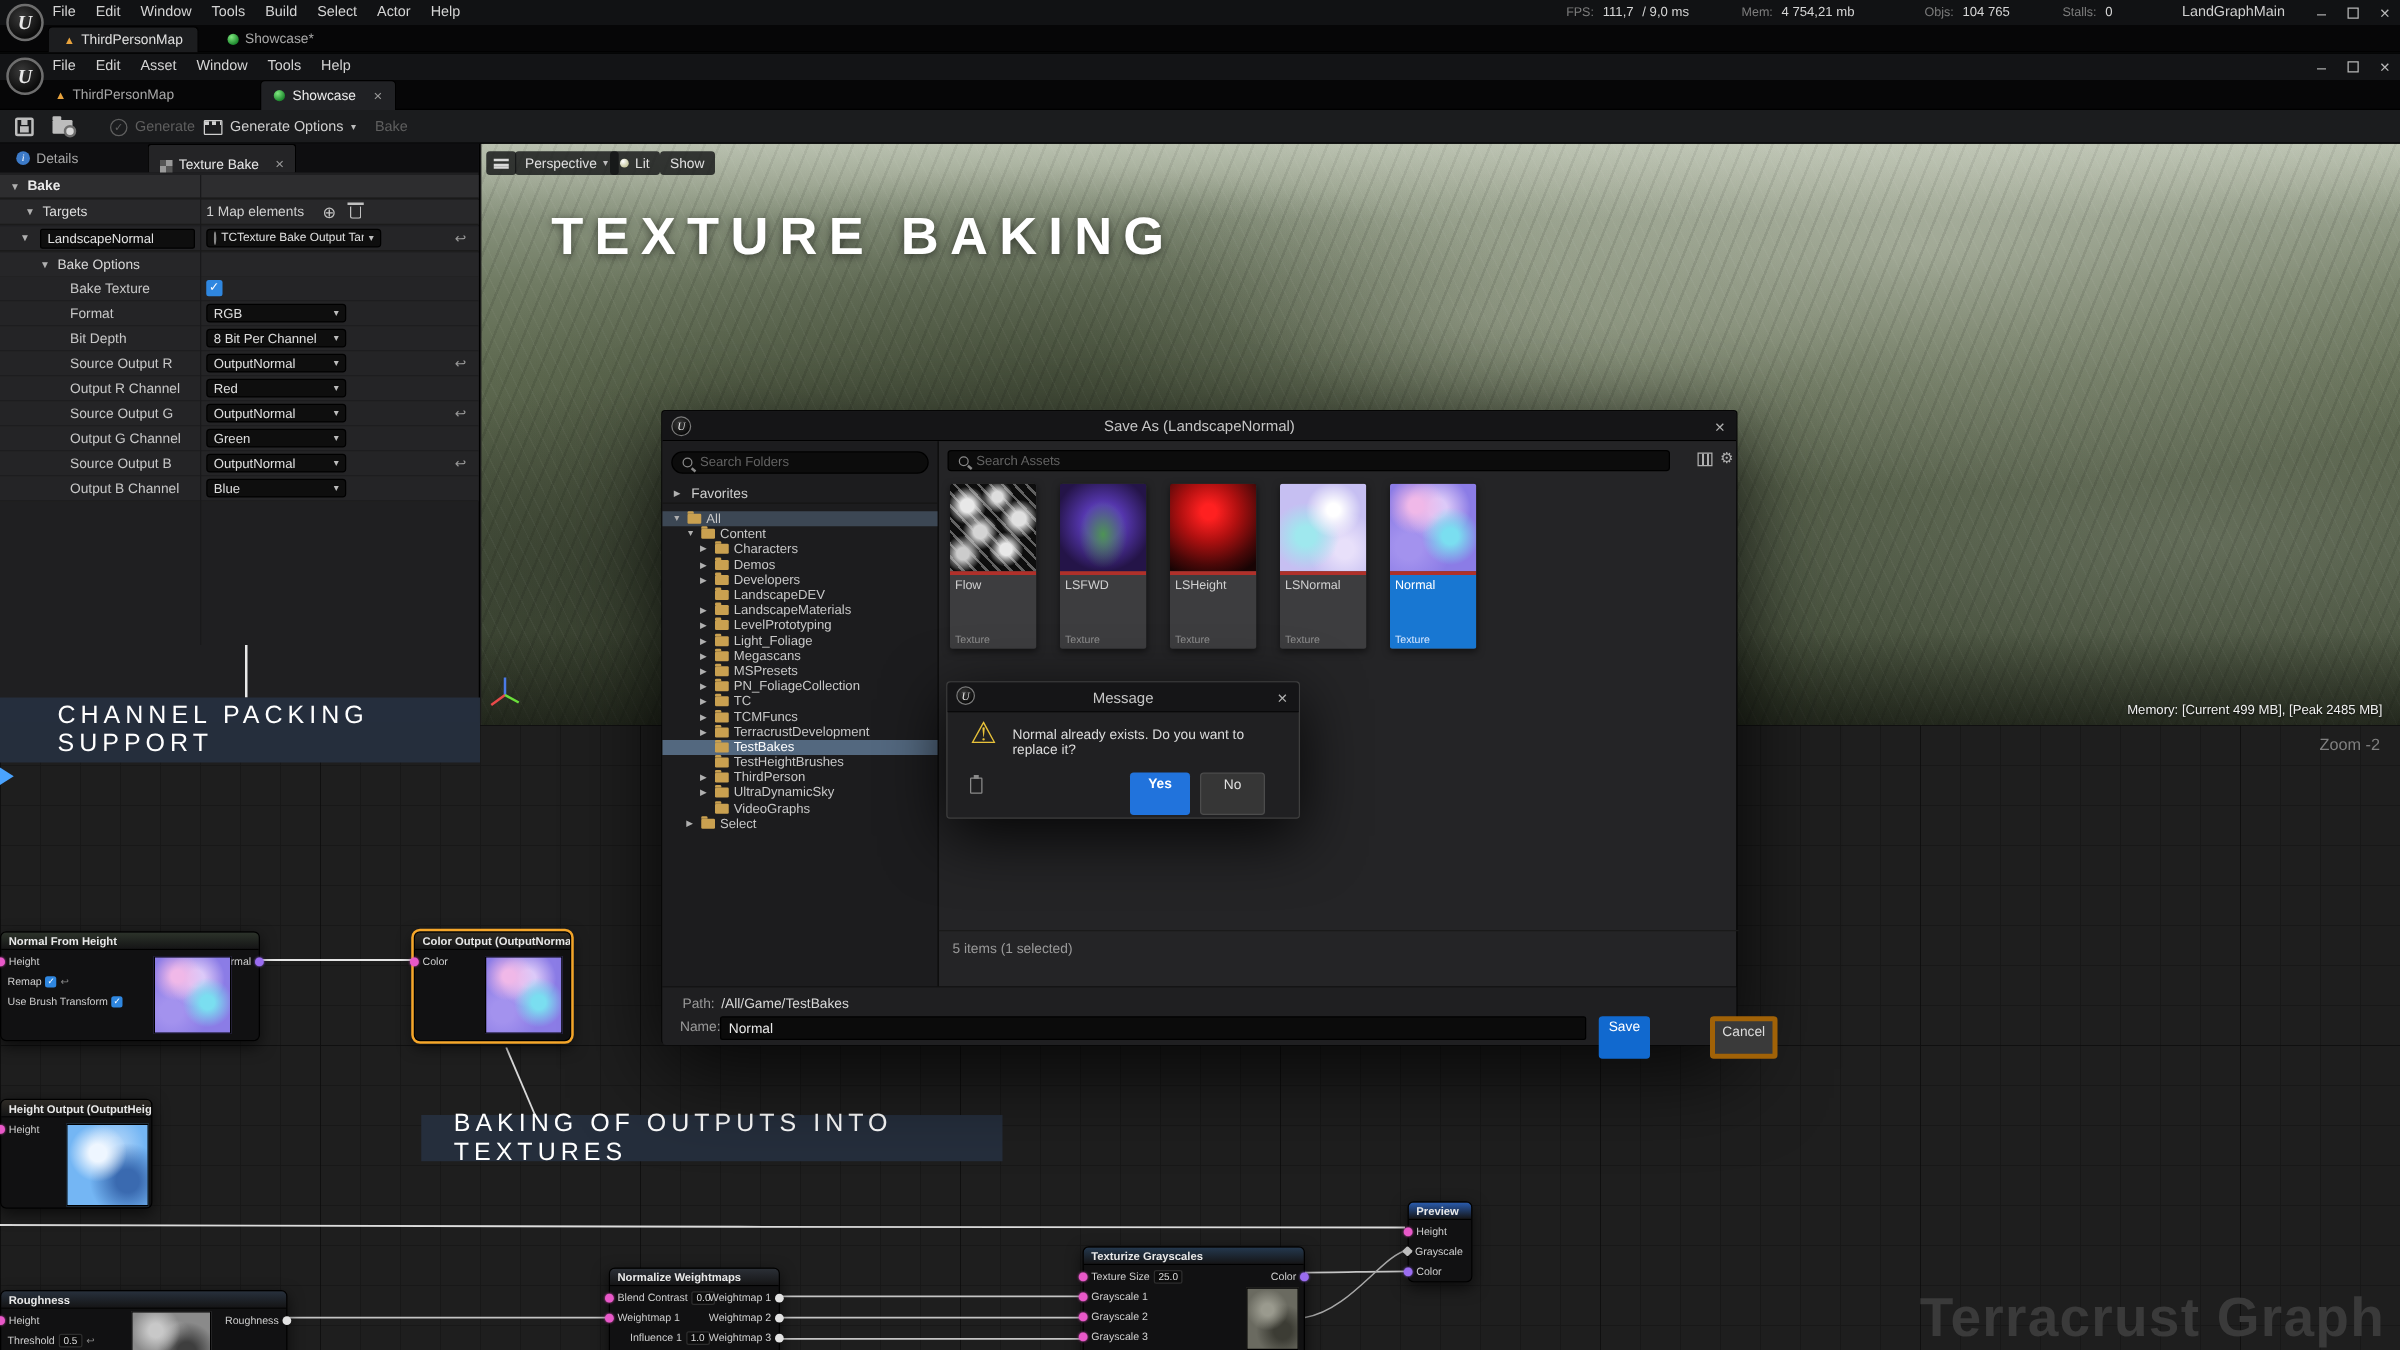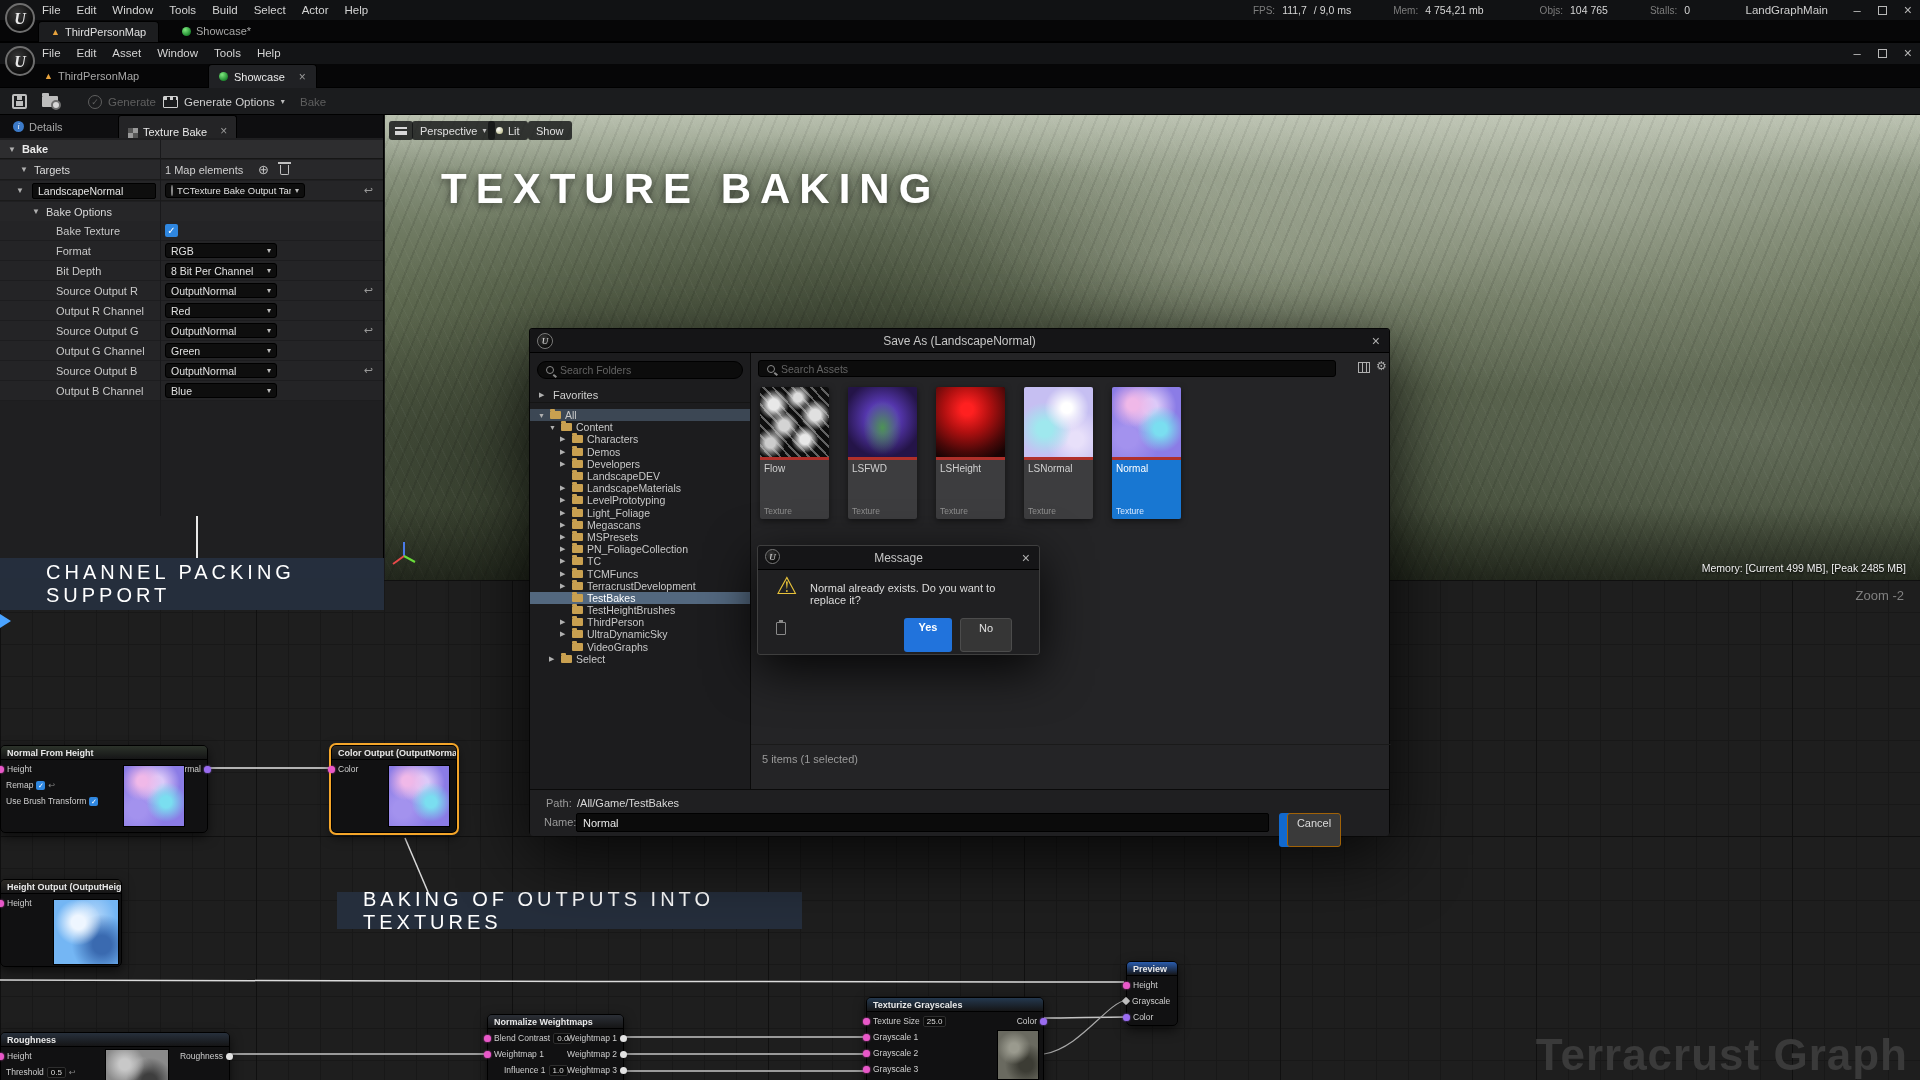--- a/index.html
+++ b/index.html
@@ -176,21 +176,21 @@
   .asset-tile.sel .asset-name { color:#fff; }
   .asset-tile.sel .asset-caption { color:#d8e8ff; }
   #asset-status { position:absolute; left:232px; top:424px; color:#9a9a9a; font-size:11px; }
   #asset-divider { position:absolute; left:221px; top:415px; width:640px; height:1px; background:#1a1a1a; }
   #dlg-footer { position:absolute; left:0; top:460px; width:100%; height:47px; background:#1f1f21; border-top:1px solid #0a0a0a; border-radius:0 0 3px 3px; }
   .foot-lbl { position:absolute; color:#9a9a9a; font-size:11px; }
   .foot-val { position:absolute; color:#d8d8d8; font-size:11px; }
   #name-input { position:absolute; left:46px; top:23px; width:693px; height:19px; background:#0b0b0b; border:1px solid #000; border-radius:2px; color:#e8e8e8; font-size:11px; line-height:18px; padding-left:6px; }
   .dlg-btn { position:absolute; top:23px; height:34px; border-radius:3px; font-size:11px; text-align:center; line-height:19px; }
   #save-btn { left:749px; width:41px; background:#1169cf; color:#fff; }
-  #cancel-btn { left:757px; width:54px; background:#3a3a3a; border:1px solid #a16207; color:#dcdcdc; }
+  #cancel-btn { left:838px; width:54px; background:#3a3a3a; border:4px solid #a16207; color:#dcdcdc; }
 
   
   #message-dialog { position:absolute; left:757px; top:545px; width:283px; height:110px; background:#202022; border:1px solid #3e3e3e; border-radius:3px; box-shadow:0 14px 50px rgba(0,0,0,.85); z-index:60; }
   #msg-warning { position:absolute; left:18px; top:26px; color:#e8c23a; font-size:24px; }
   #msg-text { position:absolute; left:52px; top:36px; width:220px; color:#dcdcdc; font-size:11px; }
   #msg-clipboard { position:absolute; left:18px; top:76px; width:10px; height:13px; border:1px solid #8a8a8a; border-radius:1px; }
   #msg-clipboard:before { content:''; position:absolute; top:-3px; left:2px; width:4px; height:3px; background:#8a8a8a; }
   #yes-btn { left:146px; top:72px; width:48px; background:#2173dc; color:#fff; font-weight:bold; }
   #no-btn { left:202px; top:72px; width:52px; background:#363636; border:1px solid #4c4c4c; color:#e0e0e0; }
 </style>

